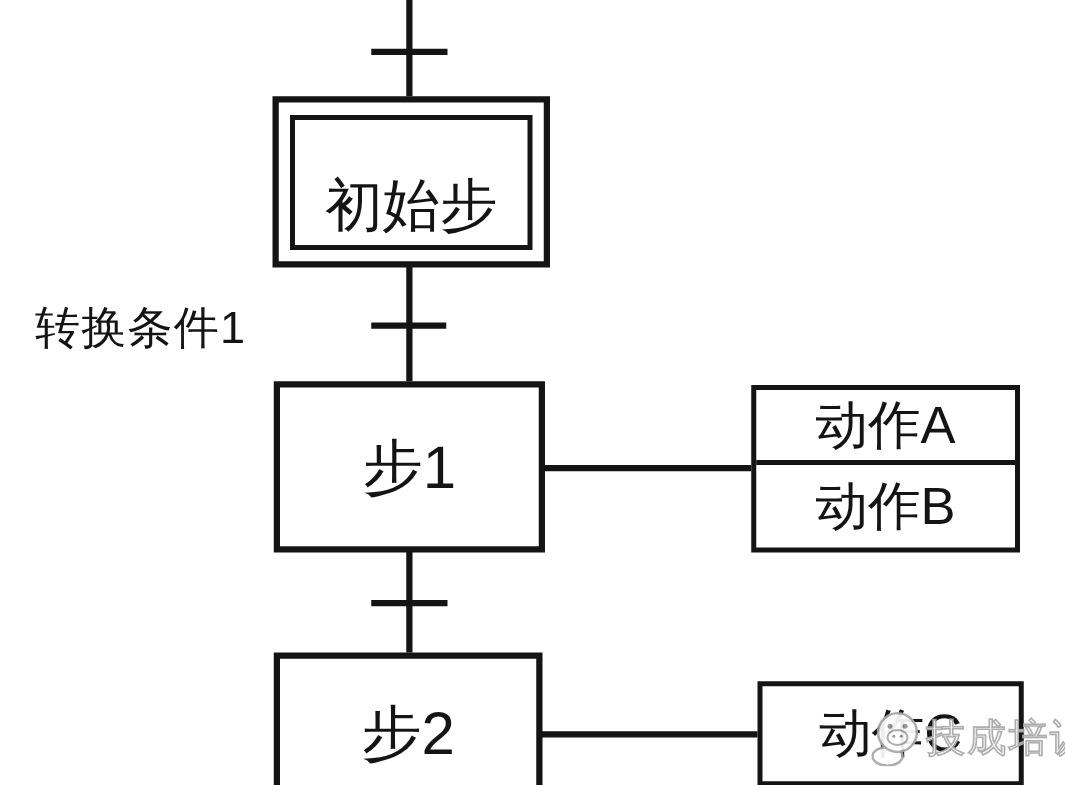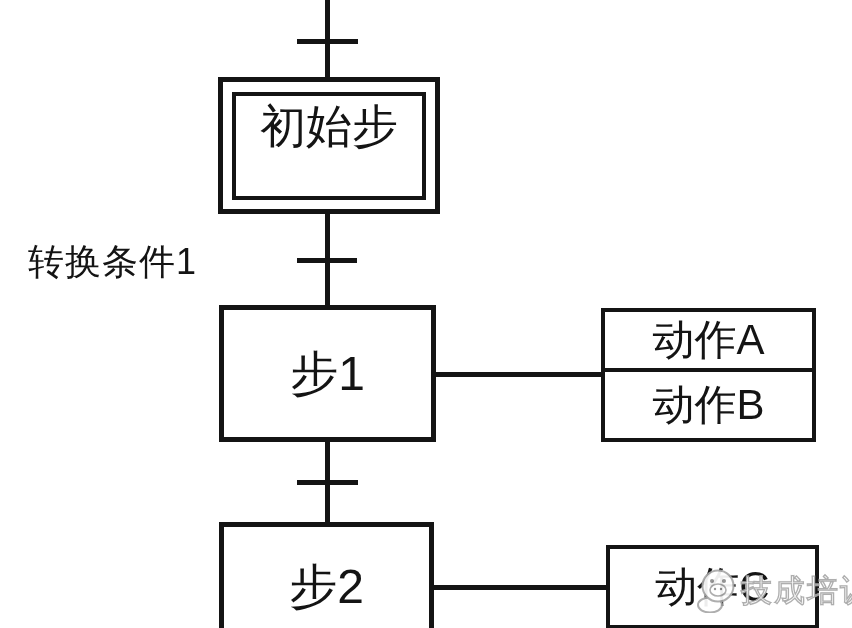--- a/index.html
+++ b/index.html
@@ -40,21 +40,21 @@
     background: transparent;
     display: flex;
     align-items: center;
     justify-content: center;
   }
   .initial-outer { left: 218px; top: 77px; width: 222px; height: 137px; background: var(--background); }
   .initial-inner {
     position: static;
     width: 194px; height: 108px;
     border: 4px solid var(--line);
-    display: flex; align-items: flex-start; justify-content: center;
+    display: flex; align-items: flex-end; justify-content: center;
     font-size: 46px;
   }
   .step-1 { left: 219px; top: 305px; width: 217px; height: 137px; font-size: 48px; background: var(--background); }
   .step-2 { left: 219px; top: 522px; width: 215px; height: 130px; font-size: 48px; background: var(--background); }
   
   .actions-ab {
     position: absolute;
     left: 601px; top: 308px; width: 215px; height: 134px;
     border: 4px solid var(--line);
     display: flex; flex-direction: column;

